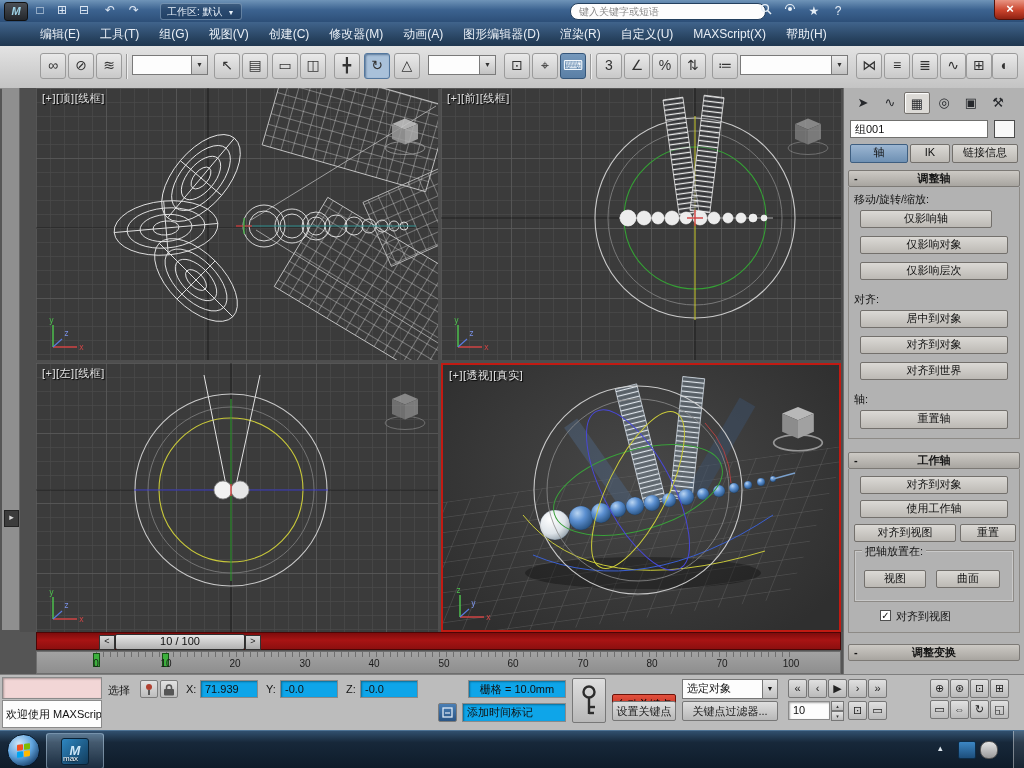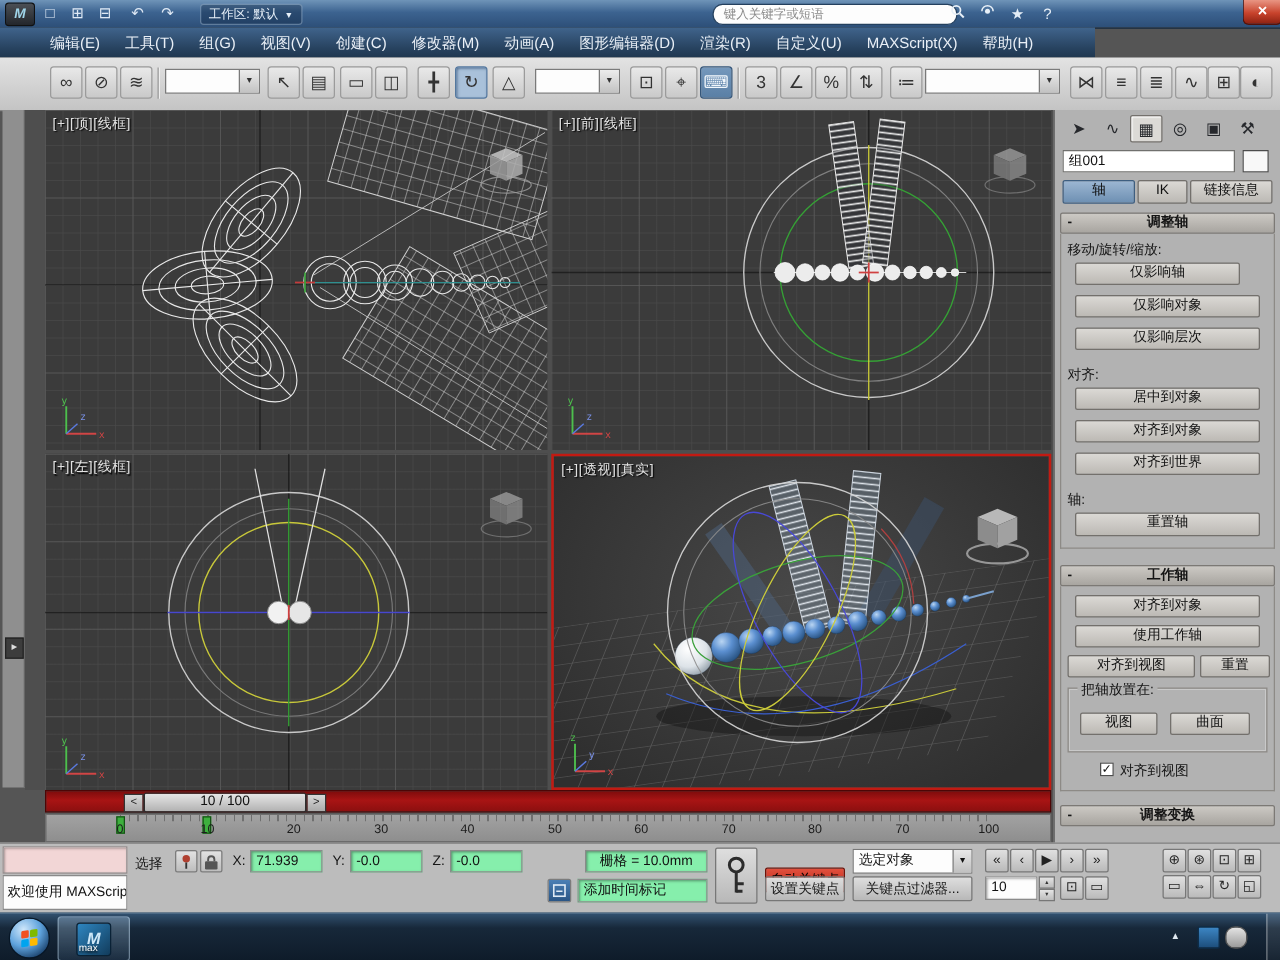--- a/index.html
+++ b/index.html
@@ -17,21 +17,21 @@
   #workspace .arw{font-size:7px;margin-left:5px;}
   #win-title{position:absolute;left:360px;top:0;width:240px;height:22px;line-height:22px;text-align:center;
              color:#f2f7fc;font-size:12px;text-shadow:0 1px 2px #12253a;}
   #searchbox{position:absolute;left:570px;top:3px;width:178px;height:15px;border-radius:8px;background:#fdfdfd;
              border:1px solid #24405e;color:#8a8a8a;font-size:10px;line-height:15px;padding:0 8px;}
   .tinfo{position:absolute;top:2px;width:20px;height:18px;text-align:center;color:#e4edf6;font-size:12px;line-height:18px;}
   #close-btn{position:absolute;left:994px;top:0;width:30px;height:19px;border-radius:0 0 5px 5px;
              background:linear-gradient(#e99583,#c8432c 55%,#8e2212);border:1px solid #55130a;border-top:none;
              color:#fff;font-size:13px;line-height:17px;text-align:center;font-weight:bold;}
   
-  #menubar{position:absolute;left:0;top:22px;width:876px;height:24px;
+  #menubar{position:absolute;left:0;top:22px;width:1024px;height:24px;
            background:linear-gradient(#40648c,#27425f 70%,#203750);display:flex;align-items:center;padding-left:30px;box-sizing:border-box;}
   .menu-item{color:#e9eff6;font-size:12px;padding:0 10px;line-height:24px;white-space:nowrap;}
   
   #toolbar{position:absolute;left:0;top:46px;width:1024px;height:42px;
            background:linear-gradient(#e3e3e3,#c4c4c4);border-bottom:1px solid #858585;}
   .tbtn{position:absolute;top:7px;width:26px;height:26px;border-radius:3px;background:linear-gradient(#e9e9e9,#c9c9c9);
         border:1px solid #9b9b9b;box-sizing:border-box;color:#333;font-size:14px;line-height:23px;text-align:center;}
   .tbtn.on{background:#a9c1da;border-color:#53779e;box-shadow:inset 1px 1px 2px rgba(20,50,90,.5);}
   .tbtn.onb{background:linear-gradient(#7598bc,#5a7fa5);border-color:#35567a;color:#f2f7fc;}
   .tsep{position:absolute;top:8px;width:1px;height:25px;background:#9a9a9a;box-shadow:1px 0 0 #eee;}
@@ -85,21 +85,21 @@
       box-sizing:border-box;font-size:11px;font-weight:bold;line-height:15px;text-align:center;color:#141414;}
   .rh .mn{position:absolute;left:5px;top:0;font-weight:bold;}
   .rbody{position:absolute;border:1px solid #8d8a86;border-top:none;box-sizing:border-box;}
   .plabel{position:absolute;font-size:11px;color:#151515;white-space:nowrap;}
   .pgroup{position:absolute;border:1px solid #8d8a86;box-shadow:inset 0 0 0 1px rgba(255,255,255,.3);box-sizing:border-box;}
   .pgroup-label{position:absolute;font-size:11px;color:#151515;background:#b2b2b2;padding:0 3px;white-space:nowrap;}
   .cbox{position:absolute;width:11px;height:11px;background:#fff;border:1px solid #4e4e4e;
         font-size:10px;line-height:10px;text-align:center;color:#111;box-sizing:border-box;}
   
   #statusbar{position:absolute;left:0;top:674px;width:1024px;height:56px;background:#bcbcbc;border-top:1px solid #7e7e7e;box-sizing:border-box;}
-  .sfield{position:absolute;background:#86efac;border:1px solid #8a8a8a;box-sizing:border-box;
+  .sfield{position:absolute;background:#0ea5e9;border:1px solid #8a8a8a;box-sizing:border-box;
           box-shadow:inset 1px 1px 2px rgba(0,0,0,.35);font-size:11px;color:#111;line-height:16px;padding:0 4px;white-space:nowrap;overflow:hidden;}
   .slabel{position:absolute;font-size:11px;color:#151515;white-space:nowrap;}
   .sbtn{position:absolute;background:linear-gradient(#dedede,#b8b8b8);border:1px solid #777;border-radius:2px;
         box-sizing:border-box;font-size:11px;line-height:16px;text-align:center;color:#191919;}
   .sicon{position:absolute;background:linear-gradient(#e2e2e2,#bdbdbd);border:1px solid #7c7c7c;border-radius:2px;
          box-sizing:border-box;text-align:center;}
   #autokey{background:linear-gradient(#e2503e,#b42213);border:1px solid #6d1209;color:#000;}
   .sdd{position:absolute;background:#fdfdfd;border:1px solid #777;box-sizing:border-box;display:flex;font-size:11px;color:#111;}
   .sdd .txt{flex:1;line-height:17px;padding:0 4px;white-space:nowrap;overflow:hidden;}
   .sdd .arw{width:14px;background:linear-gradient(#e8e8e8,#c0c0c0);border-left:1px solid #777;font-size:7px;line-height:17px;text-align:center;}

